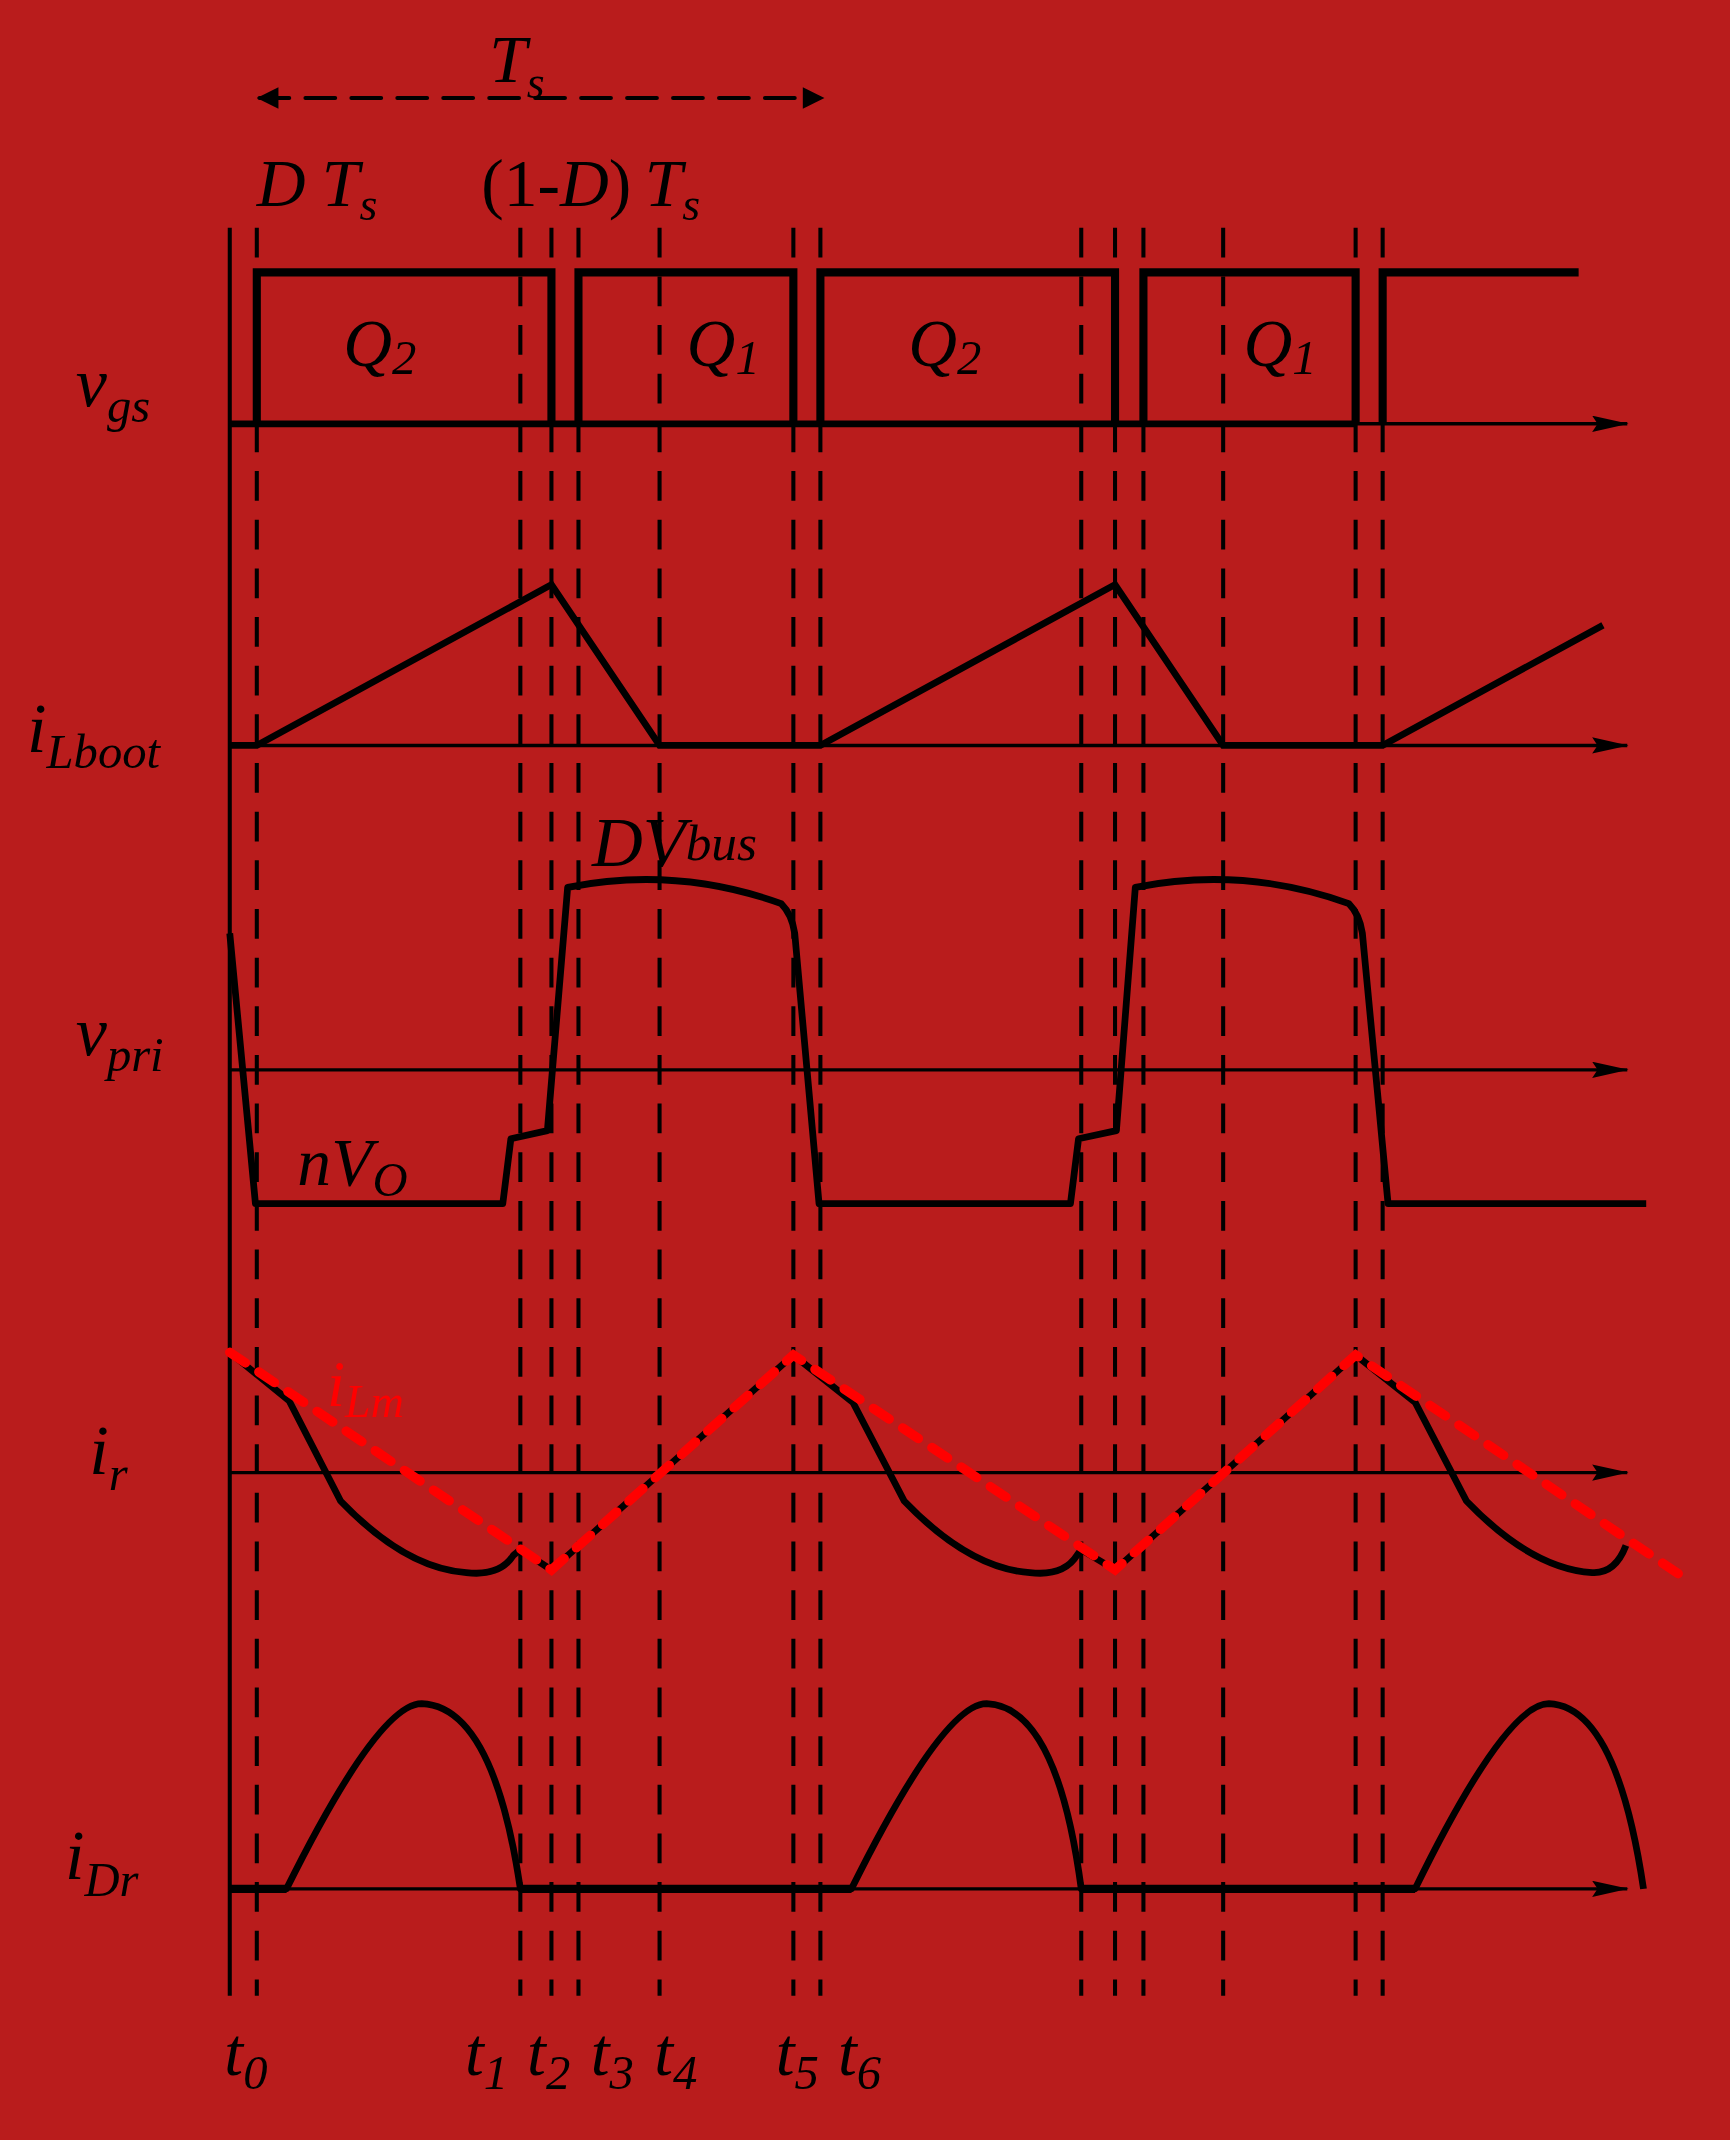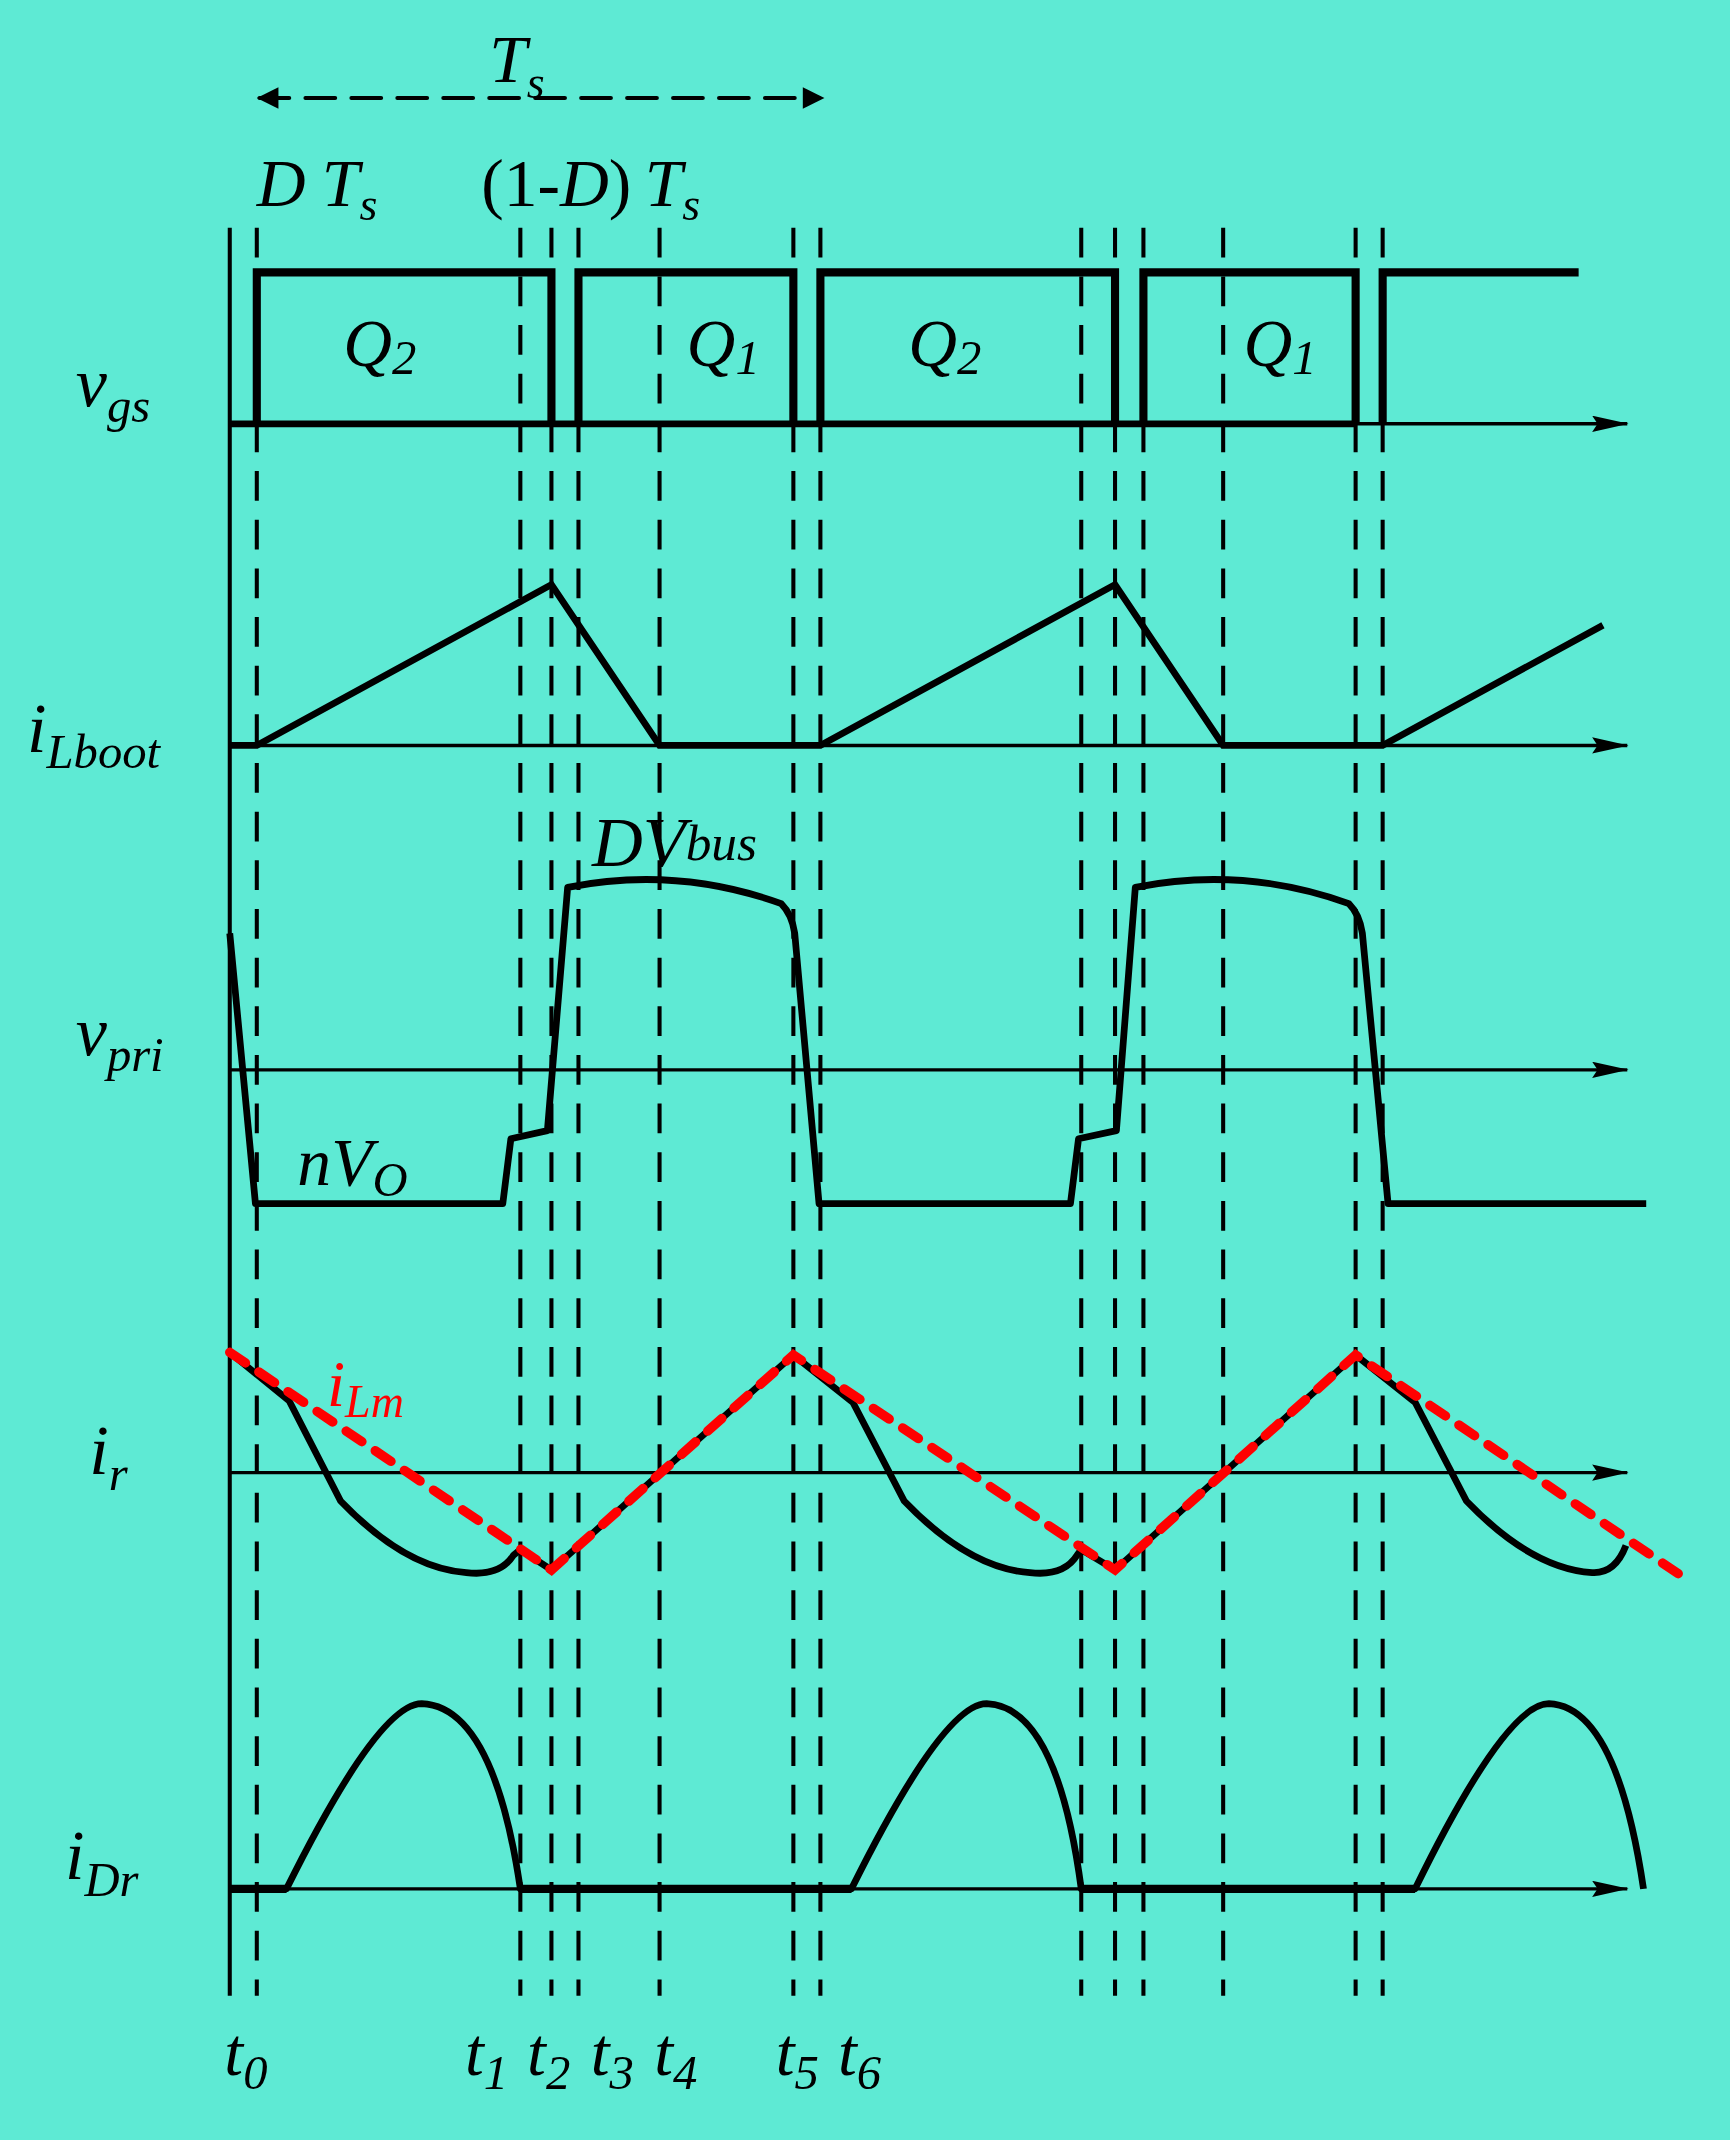--- a/index.html
+++ b/index.html
@@ -1,16 +1,16 @@
 <!DOCTYPE html>
 <html><head>
 <meta charset="utf-8">
 <style>
   html, body { margin:0; padding:0; background:#ffffff; }
-  #canvas { position:relative; width:1730px; height:2141px; background:#5eead4; overflow:hidden; }
+  #canvas { position:relative; width:1730px; height:2141px; background:#b91c1c; overflow:hidden; }
   svg { display:block; }
   .lbl { font-family:"Liberation Serif","DejaVu Serif",serif; font-style:italic; fill:#000; }
   .up { font-family:"Liberation Serif","DejaVu Serif",serif; font-style:normal; fill:#000; }
   .red { fill:#ff0000; }
 </style>
 </head>
 <body>
 
 <div id="canvas">
 <svg width="1730" height="2141" viewBox="0 0 1280 1583" xmlns="http://www.w3.org/2000/svg">

